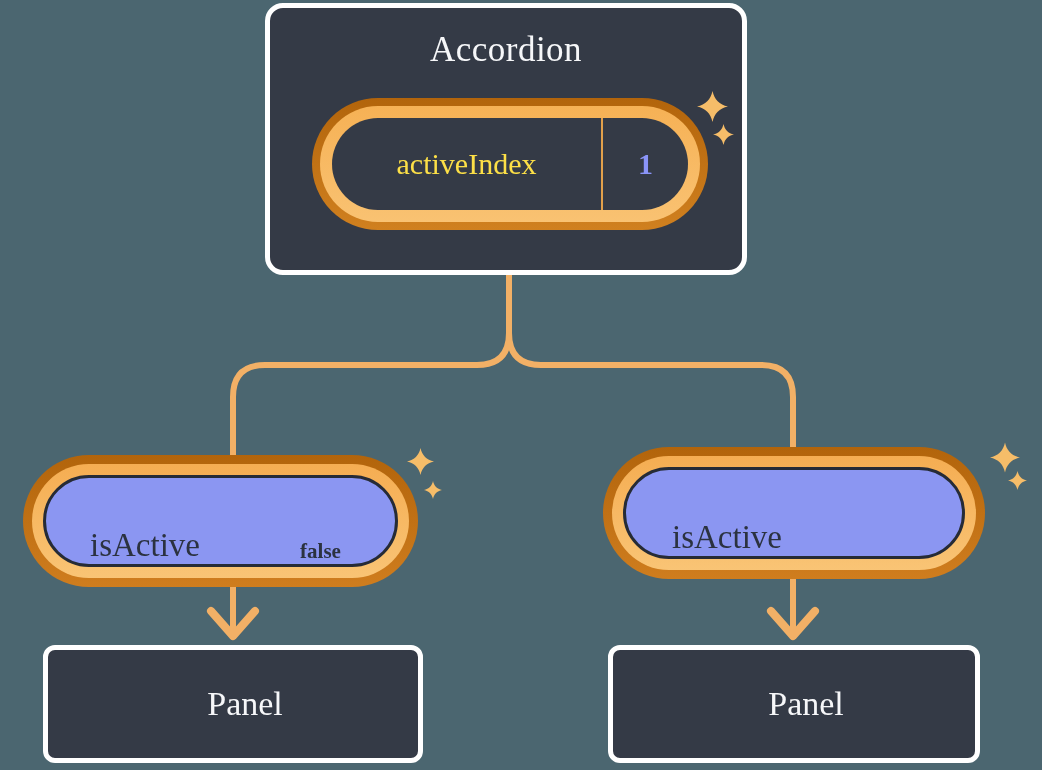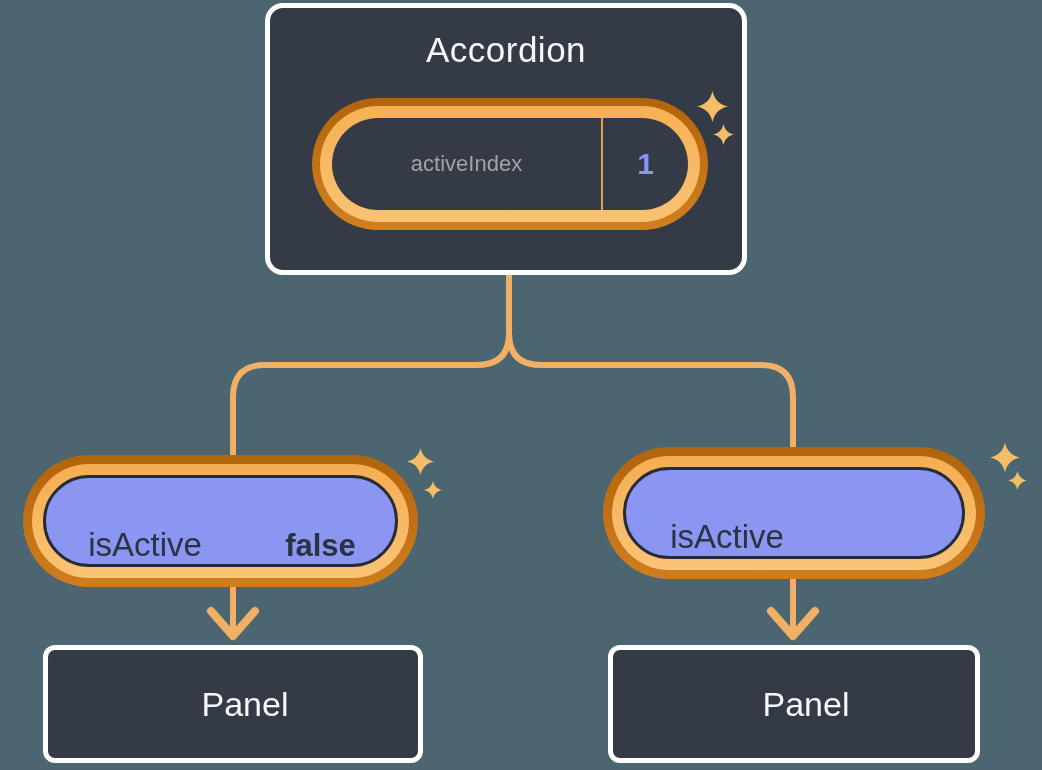--- a/index.html
+++ b/index.html
@@ -1,19 +1,19 @@
 <!DOCTYPE html>
 <html><head>
 <meta charset="utf-8">
 <style>
   html,body{margin:0;padding:0;background:#4b6670;}
   .stage{
     position:relative;width:1042px;height:770px;overflow:hidden;
     background:#4b6670;
-    font-family:Liberation Sans, sans-serif;
+    font-family:Liberation Serif, serif;
   }
   
   .connectors{position:absolute;left:0;top:0;width:1042px;height:770px;z-index:1;}
   .connectors path{fill:none;stroke:#f2b066;stroke-width:6;stroke-linecap:round;}
   .connectors path.arrowhead{stroke-width:8;stroke-linejoin:round;}
   
   .component-box{
     position:absolute;background:#343a46;border:5px solid #ffffff;
     box-sizing:border-box;color:#f6f7f9;z-index:2;
   }
@@ -33,21 +33,21 @@
     border-radius:999px;height:100%;box-sizing:border-box;
     background:linear-gradient(180deg,#f6b155,#f9c272);
     padding:12px;
   }
   .pill-inner{
     border-radius:999px;height:100%;box-sizing:border-box;
     background:#343a46;display:flex;align-items:stretch;overflow:hidden;
   }
   .state-key{
     flex:0 0 269px;display:flex;align-items:center;justify-content:center;
-    color:#a3a3a3;font-size:22px;
+    color:#fde047;font-size:30px;
   }
   .state-divider{flex:0 0 2px;background:#e2a04b;}
   .state-value{
     flex:1;display:flex;align-items:center;justify-content:center;
     color:#8a94f8;font-size:30px;font-weight:700;
   }
   
   .prop-pill{position:absolute;z-index:2;}
   .prop-pill-left{left:23px;top:455px;width:395px;height:132px;}
   .prop-pill-right{left:603px;top:447px;width:382px;height:132px;}
@@ -66,21 +66,21 @@
   }
   .prop-key{
     display:flex;align-items:center;justify-content:center;
     color:#2b3240;font-size:33px;
   }
   .prop-pill-left .prop-key{flex:0 0 198px;}
   .prop-pill-right .prop-key{flex:0 0 202px;}
   .prop-divider{flex:0 0 2px;background:#2b3240;}
   .prop-value{
     flex:1;display:flex;align-items:center;justify-content:center;
-    color:#2b3240;font-size:31px;font-weight:700;
+    color:#2b3240;font-size:21px;font-weight:700;
   }
   
   .panel-box{
     display:flex;align-items:center;justify-content:center;
     font-size:34px;border-radius:12px;padding-left:24px;
   }
   .panel-left{left:43px;top:645px;width:380px;height:118px;}
   .panel-right{left:608px;top:645px;width:372px;height:118px;}
   
   .sparkle{position:absolute;z-index:4;}

